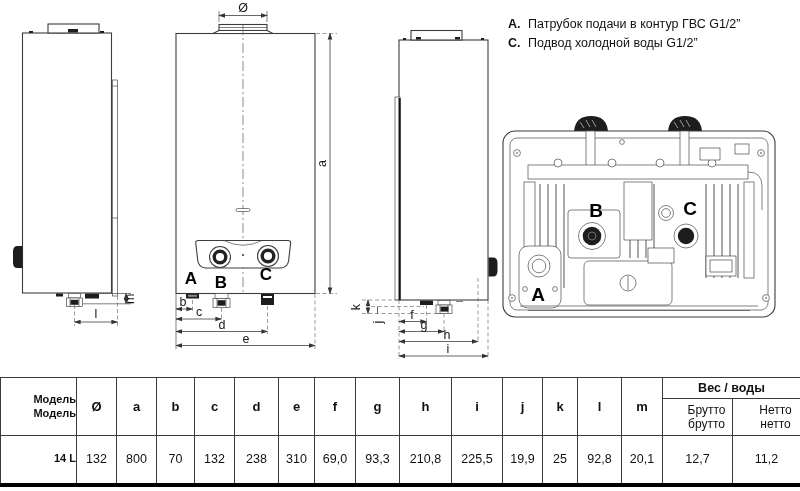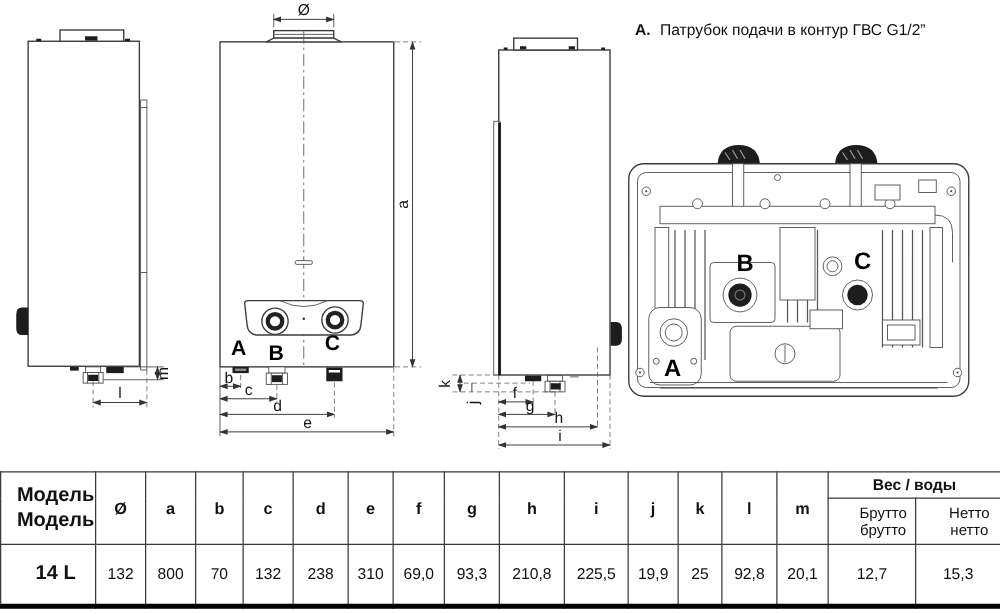--- a/index.html
+++ b/index.html
@@ -27,21 +27,21 @@
 
   
   #dim-table-wrap{position:absolute;left:0;top:377px;width:800px;}
   table{border-collapse:collapse;table-layout:fixed;width:800px;
         border:1px solid #3a3a3a;border-bottom:4px solid #000;}
   td{border:1px solid #3a3a3a;text-align:center;vertical-align:middle;
      font-size:12.5px;padding:0;overflow:hidden;}
   tr.hr1{height:21px;}
   tr.hr2{height:37px;}
   tr.data{height:49px;}
-  .model-cell{font-weight:bold;text-align:center;padding-left:12px;font-size:16px;line-height:1.25;}
+  .model-cell{font-weight:bold;text-align:right;padding-left:12px;font-size:11px;line-height:1.25;}
   .letter-cell{font-weight:bold;font-size:13px;}
   .weight-head{font-weight:bold;font-size:12.5px;}
   .weight-sub{font-size:12px;line-height:1.2;padding-left:18px;}
   .val-cell{font-size:12.5px;}
 </style>
 </head>
 <body>
 
 <div id="page">
 
@@ -265,20 +265,23 @@
 
     <text class="portlabel-int" x="596" y="217" text-anchor="middle">B</text>
     <text class="portlabel-int" x="690" y="215" text-anchor="middle">C</text>
     <text class="portlabel-int" x="538" y="301" text-anchor="middle">A</text>
   </g>
 </svg>
 
 <div id="legend">
   <div class="legend-row">
     <span class="legend-key">A.</span><span>Патрубок подачи в контур ГВС G1/2”</span>
+  </div>
+  <div class="legend-row">
+    <span class="legend-key">C.</span><span>Подвод холодной воды G1/2”</span>
   </div>
 </div>
 
 <div id="dim-table-wrap">
 <table>
   <colgroup>
     <col style="width:76px">
           <col style="width:40px">
           <col style="width:40px">
           <col style="width:38px">
@@ -338,19 +341,19 @@
     <td class="val-cell">310</td>
     <td class="val-cell">69,0</td>
     <td class="val-cell">93,3</td>
     <td class="val-cell">210,8</td>
     <td class="val-cell">225,5</td>
     <td class="val-cell">19,9</td>
     <td class="val-cell">25</td>
     <td class="val-cell">92,8</td>
     <td class="val-cell">20,1</td>
     <td class="val-cell">12,7</td>
-    <td class="val-cell">15,3</td>
+    <td class="val-cell">11,2</td>
   </tr>
 </tbody>
       </table>
 </div>
 
 </div>
 
 </body></html>

